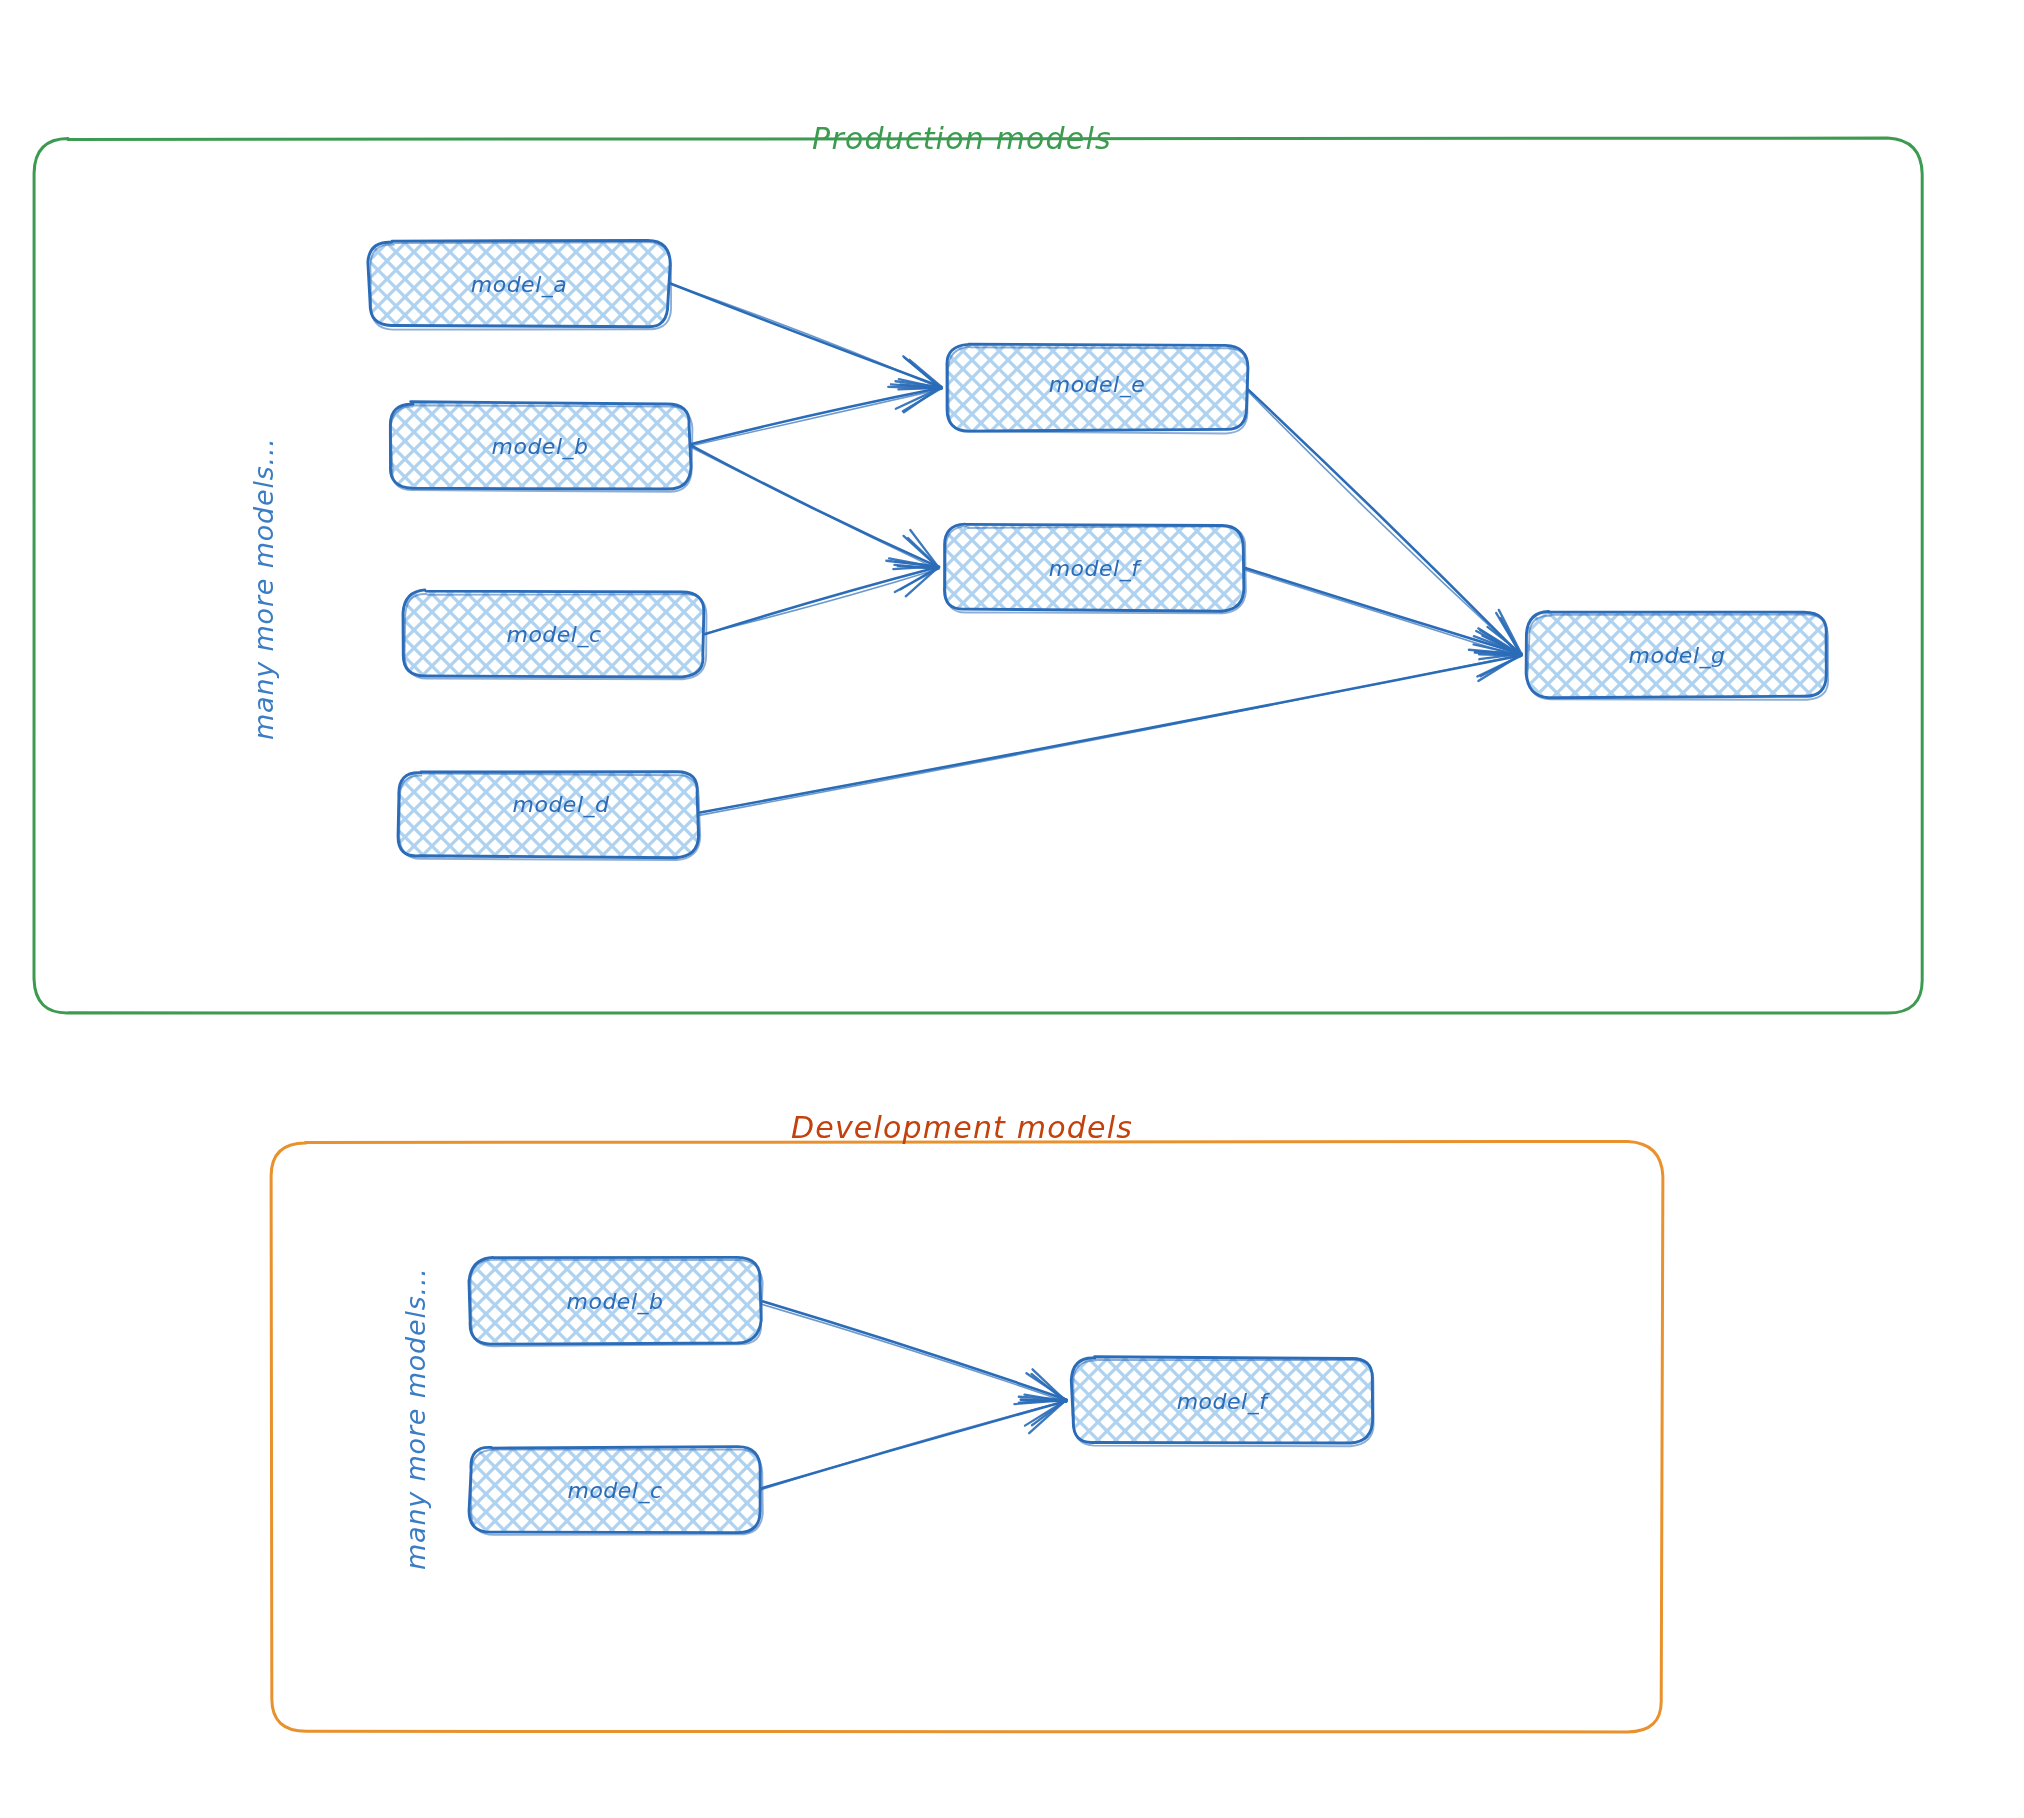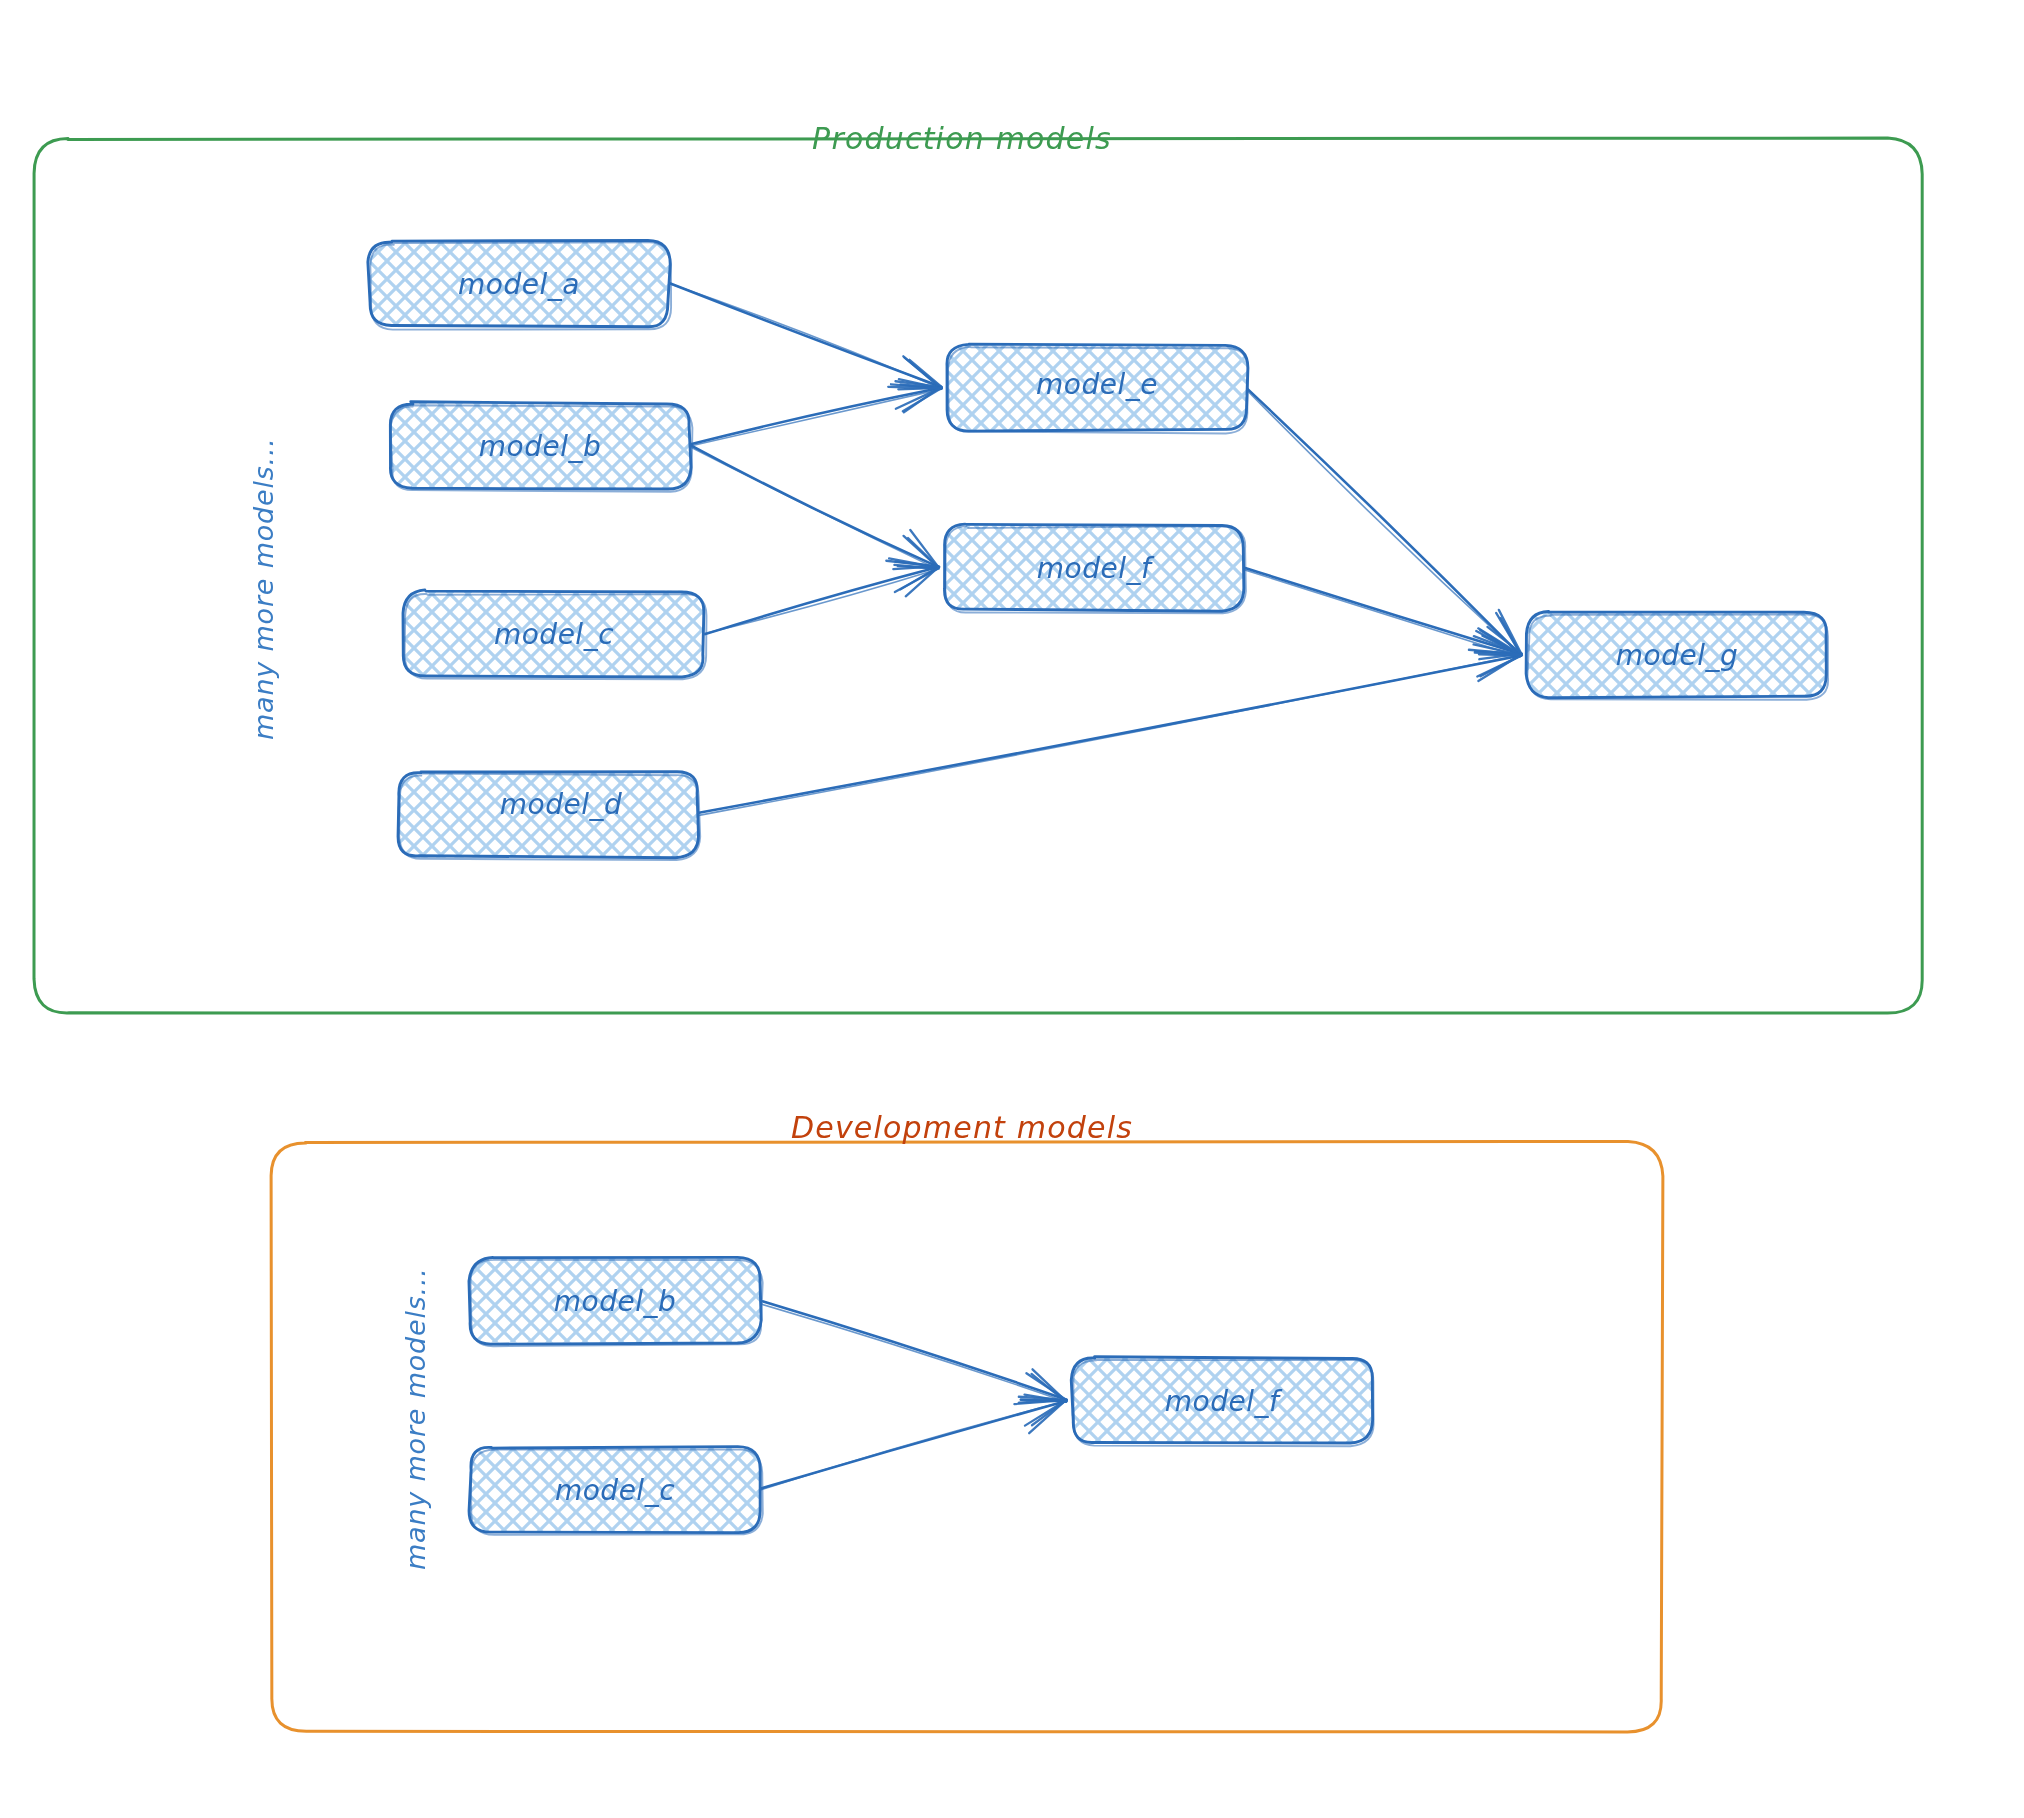--- a/index.html
+++ b/index.html
@@ -40,21 +40,21 @@
     transform: translateX(-50%);
     font-style: italic;
   }
   .group-title.prod { color: #3D9B51; }
   .group-title.dev  { color: #c2410c; }
 
   .node-label {
     position: absolute;
     transform: translate(-50%, -50%);
     font-family: "DejaVu Sans", sans-serif;
-    font-size: 28px;
+    font-size: 22px;
     color: #2B6CB8;
     white-space: nowrap;
     letter-spacing: 0.5px;
     font-style: italic;
   }
 
   .side-note {
     position: absolute;
     font-family: "DejaVu Sans", sans-serif;
     font-size: 27px;

